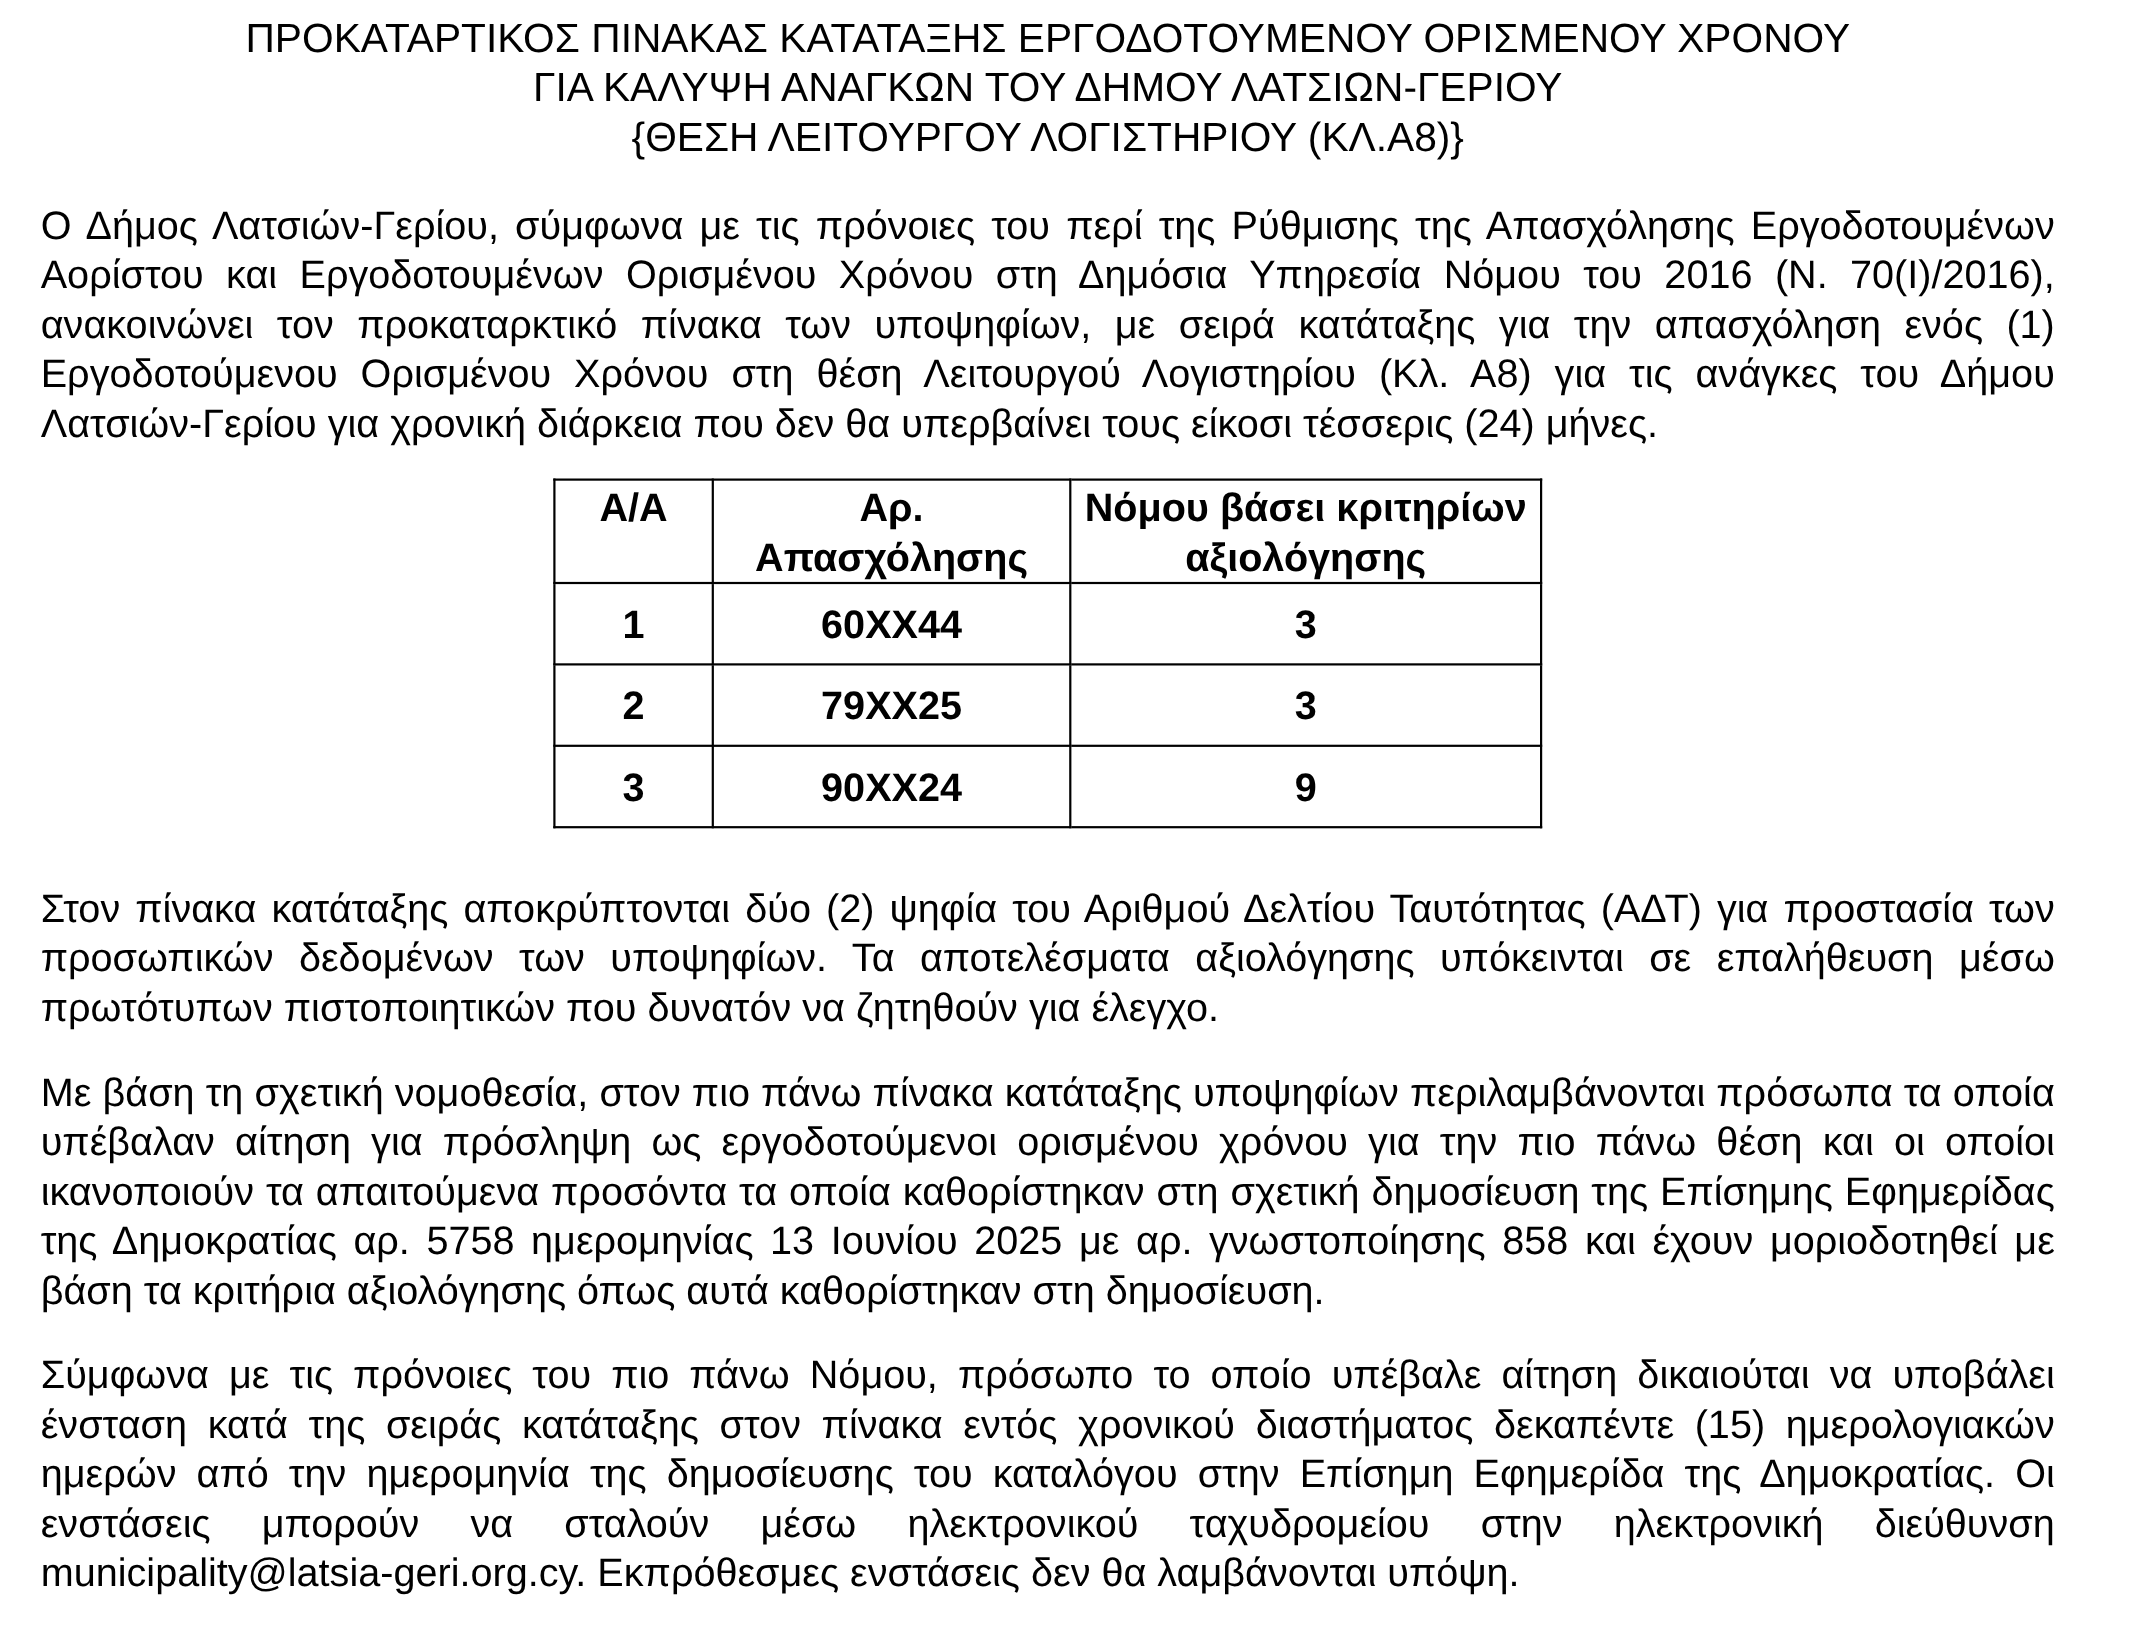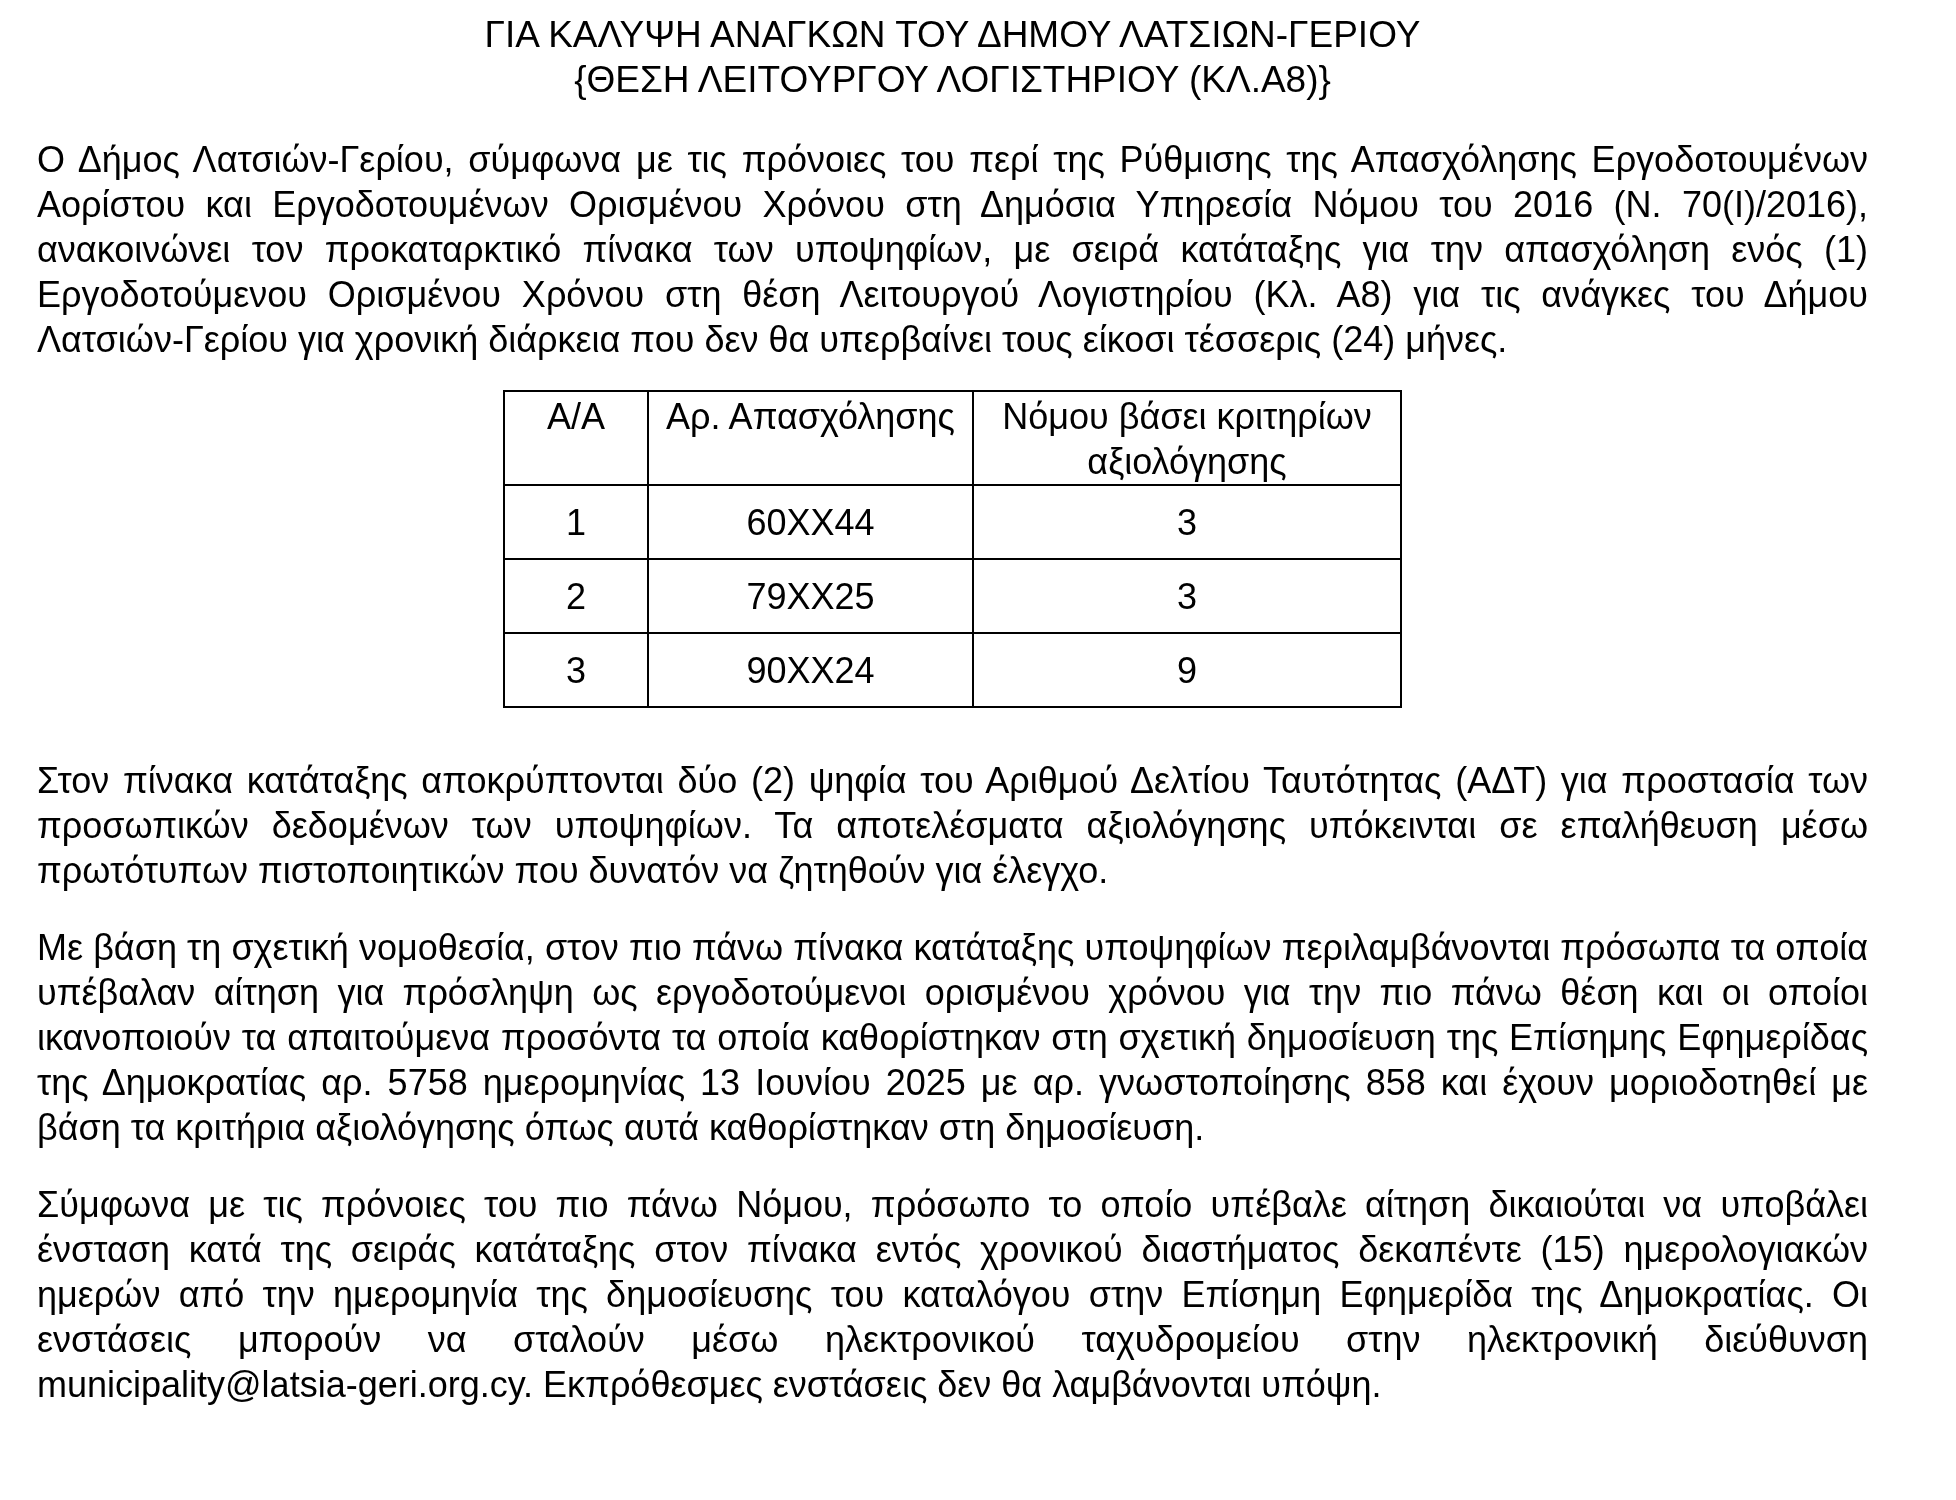--- a/index.html
+++ b/index.html
@@ -51,40 +51,41 @@
     width: 897px;
     margin: 0 auto 50px auto;
     border: 2px solid #000000;
   }
   table.ranking-table th,
   table.ranking-table td {
     border: 2px solid #000000;
     text-align: center;
     font-size: 36px;
     line-height: 45px;
-    font-weight: normal;
+    font-weight: bold;
     padding: 0 8px;
     overflow: hidden;
   }
   table.ranking-table th {
     height: 84px;
     vertical-align: top;
     padding-top: 2px;
   }
   table.ranking-table td {
     height: 72px;
     vertical-align: middle;
   }
 </style>
 </head>
 <body>
 
 <div class="page">
 
   <header class="doc-title">
+    <div>ΠΡΟΚΑΤΑΡΤΙΚΟΣ ΠΙΝΑΚΑΣ ΚΑΤΑΤΑΞΗΣ ΕΡΓΟΔΟΤΟΥΜΕΝΟΥ ΟΡΙΣΜΕΝΟΥ ΧΡΟΝΟΥ</div>
     <div>ΓΙΑ ΚΑΛΥΨΗ ΑΝΑΓΚΩΝ ΤΟΥ ΔΗΜΟΥ ΛΑΤΣΙΩΝ-ΓΕΡΙΟΥ</div>
     <div>{ΘΕΣΗ ΛΕΙΤΟΥΡΓΟΥ ΛΟΓΙΣΤΗΡΙΟΥ (ΚΛ.Α8)}</div>
   </header>
 
   <p class="para">Ο Δήμος Λατσιών-Γερίου, σύμφωνα με τις πρόνοιες του περί της Ρύθμισης της Απασχόλησης Εργοδοτουμένων Αορίστου και Εργοδοτουμένων Ορισμένου Χρόνου στη Δημόσια Υπηρεσία Νόμου του 2016 (Ν. 70(Ι)/2016), ανακοινώνει τον προκαταρκτικό πίνακα των υποψηφίων, με σειρά κατάταξης για την απασχόληση ενός (1) Εργοδοτούμενου Ορισμένου Χρόνου στη θέση Λειτουργού Λογιστηρίου (Κλ. Α8) για τις ανάγκες του Δήμου Λατσιών-Γερίου για χρονική διάρκεια που δεν θα υπερβαίνει τους είκοσι τέσσερις (24) μήνες.</p>
 
 
   <table class="ranking-table">
     <colgroup>
       <col style="width:144px">

